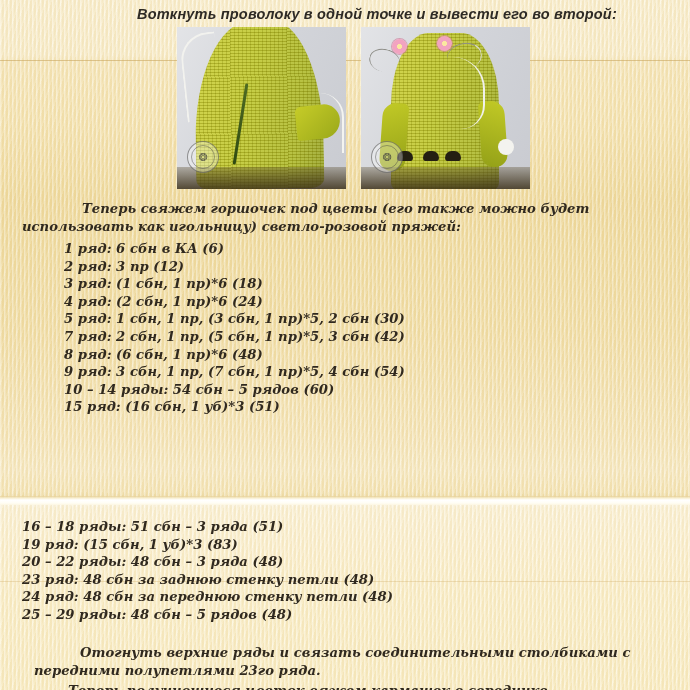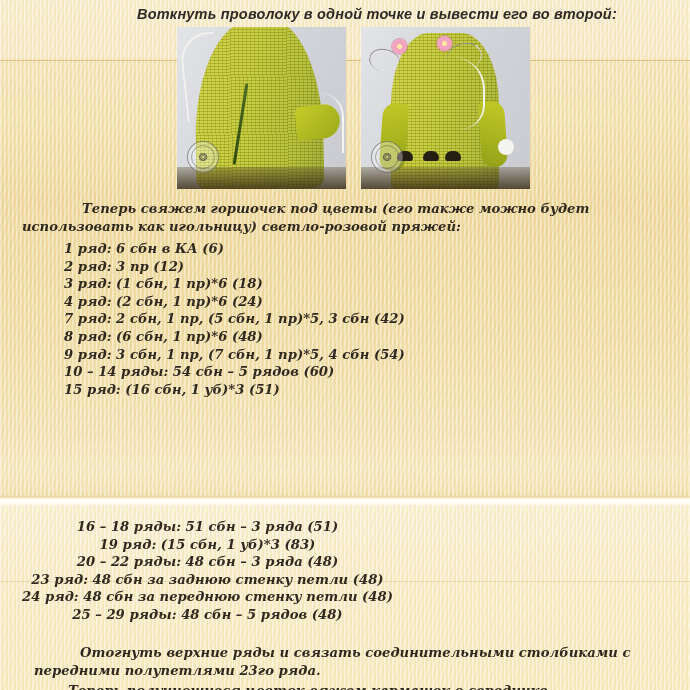--- a/index.html
+++ b/index.html
@@ -314,21 +314,20 @@
     line-height: 18px;
   }
   #rows-top {
     left: 22px;
     top: 240px;
     margin-left: 42px;
   }
   #rows-bottom {
     left: 22px;
     top: 518px;
-    text-align: center;
   }
   #closing {
     left: 34px;
     top: 644px;
     width: 646px;
     white-space: normal;
     text-indent: 46px;
     line-height: 18px;
   }
   #tail {
@@ -391,20 +390,21 @@
 
   </div>
 
   <div class="para" id="intro">Теперь свяжем горшочек под цветы (его также можно будет использовать как игольницу) светло-розовой пряжей:</div>
 
   <div class="para" id="rows-top">
       <span class="row-line">1 ряд: 6 сбн в КА (6)</span>
       <span class="row-line">2 ряд: 3 пр (12)</span>
       <span class="row-line">3 ряд: (1 сбн, 1 пр)*6 (18)</span>
       <span class="row-line">4 ряд: (2 сбн, 1 пр)*6 (24)</span>
+      <span class="row-line">5 ряд: 1 сбн, 1 пр, (3 сбн, 1 пр)*5, 2 сбн (30)</span>
       <span class="row-line">7 ряд: 2 сбн, 1 пр, (5 сбн, 1 пр)*5, 3 сбн (42)</span>
       <span class="row-line">8 ряд: (6 сбн, 1 пр)*6 (48)</span>
       <span class="row-line">9 ряд: 3 сбн, 1 пр, (7 сбн, 1 пр)*5, 4 сбн (54)</span>
       <span class="row-line">10 – 14 ряды: 54 сбн – 5 рядов (60)</span>
       <span class="row-line">15 ряд: (16 сбн, 1 уб)*3 (51)</span>
     </div>
 
   <div class="para" id="rows-bottom">
       <span class="row-line">16 – 18 ряды: 51 сбн – 3 ряда (51)</span>
       <span class="row-line">19 ряд: (15 сбн, 1 уб)*3 (83)</span>

